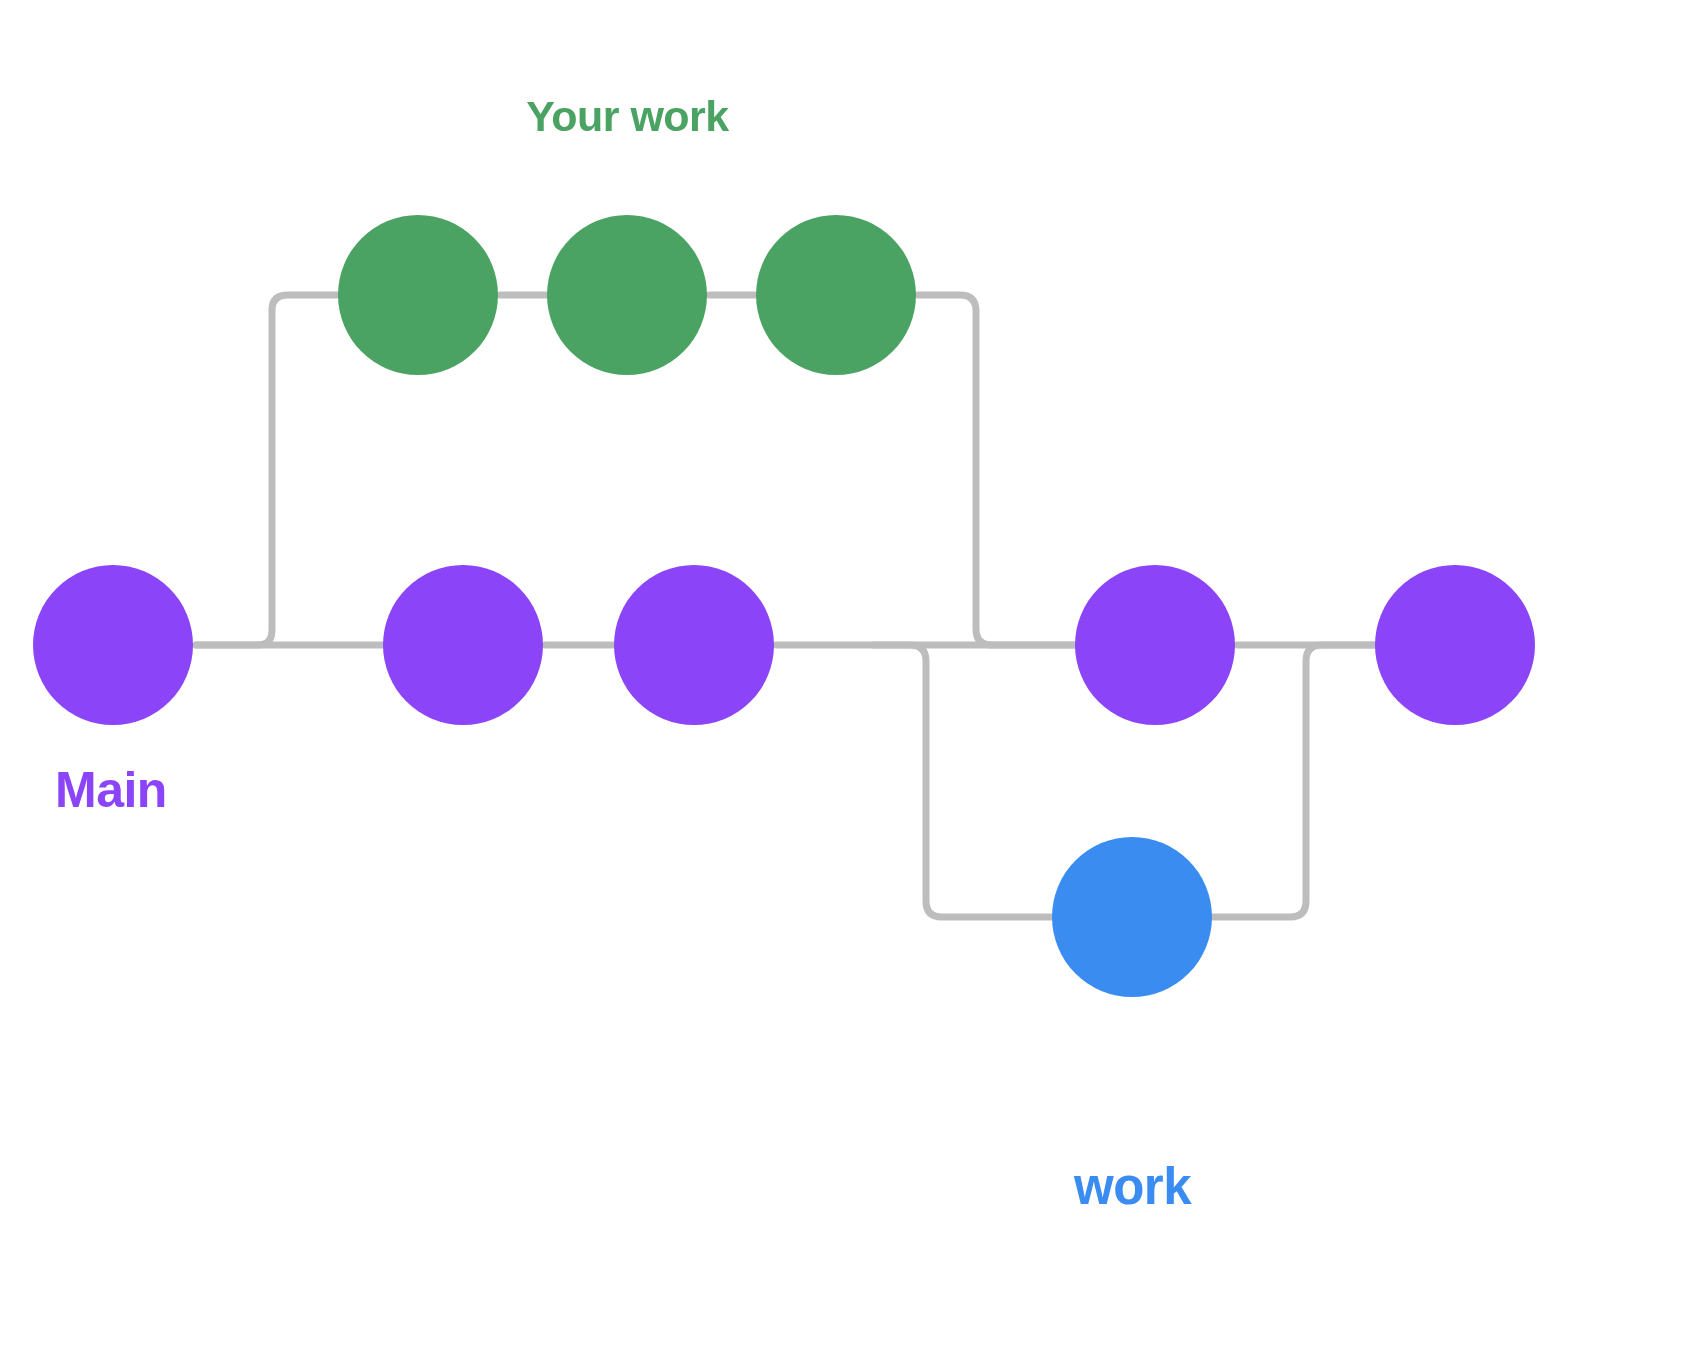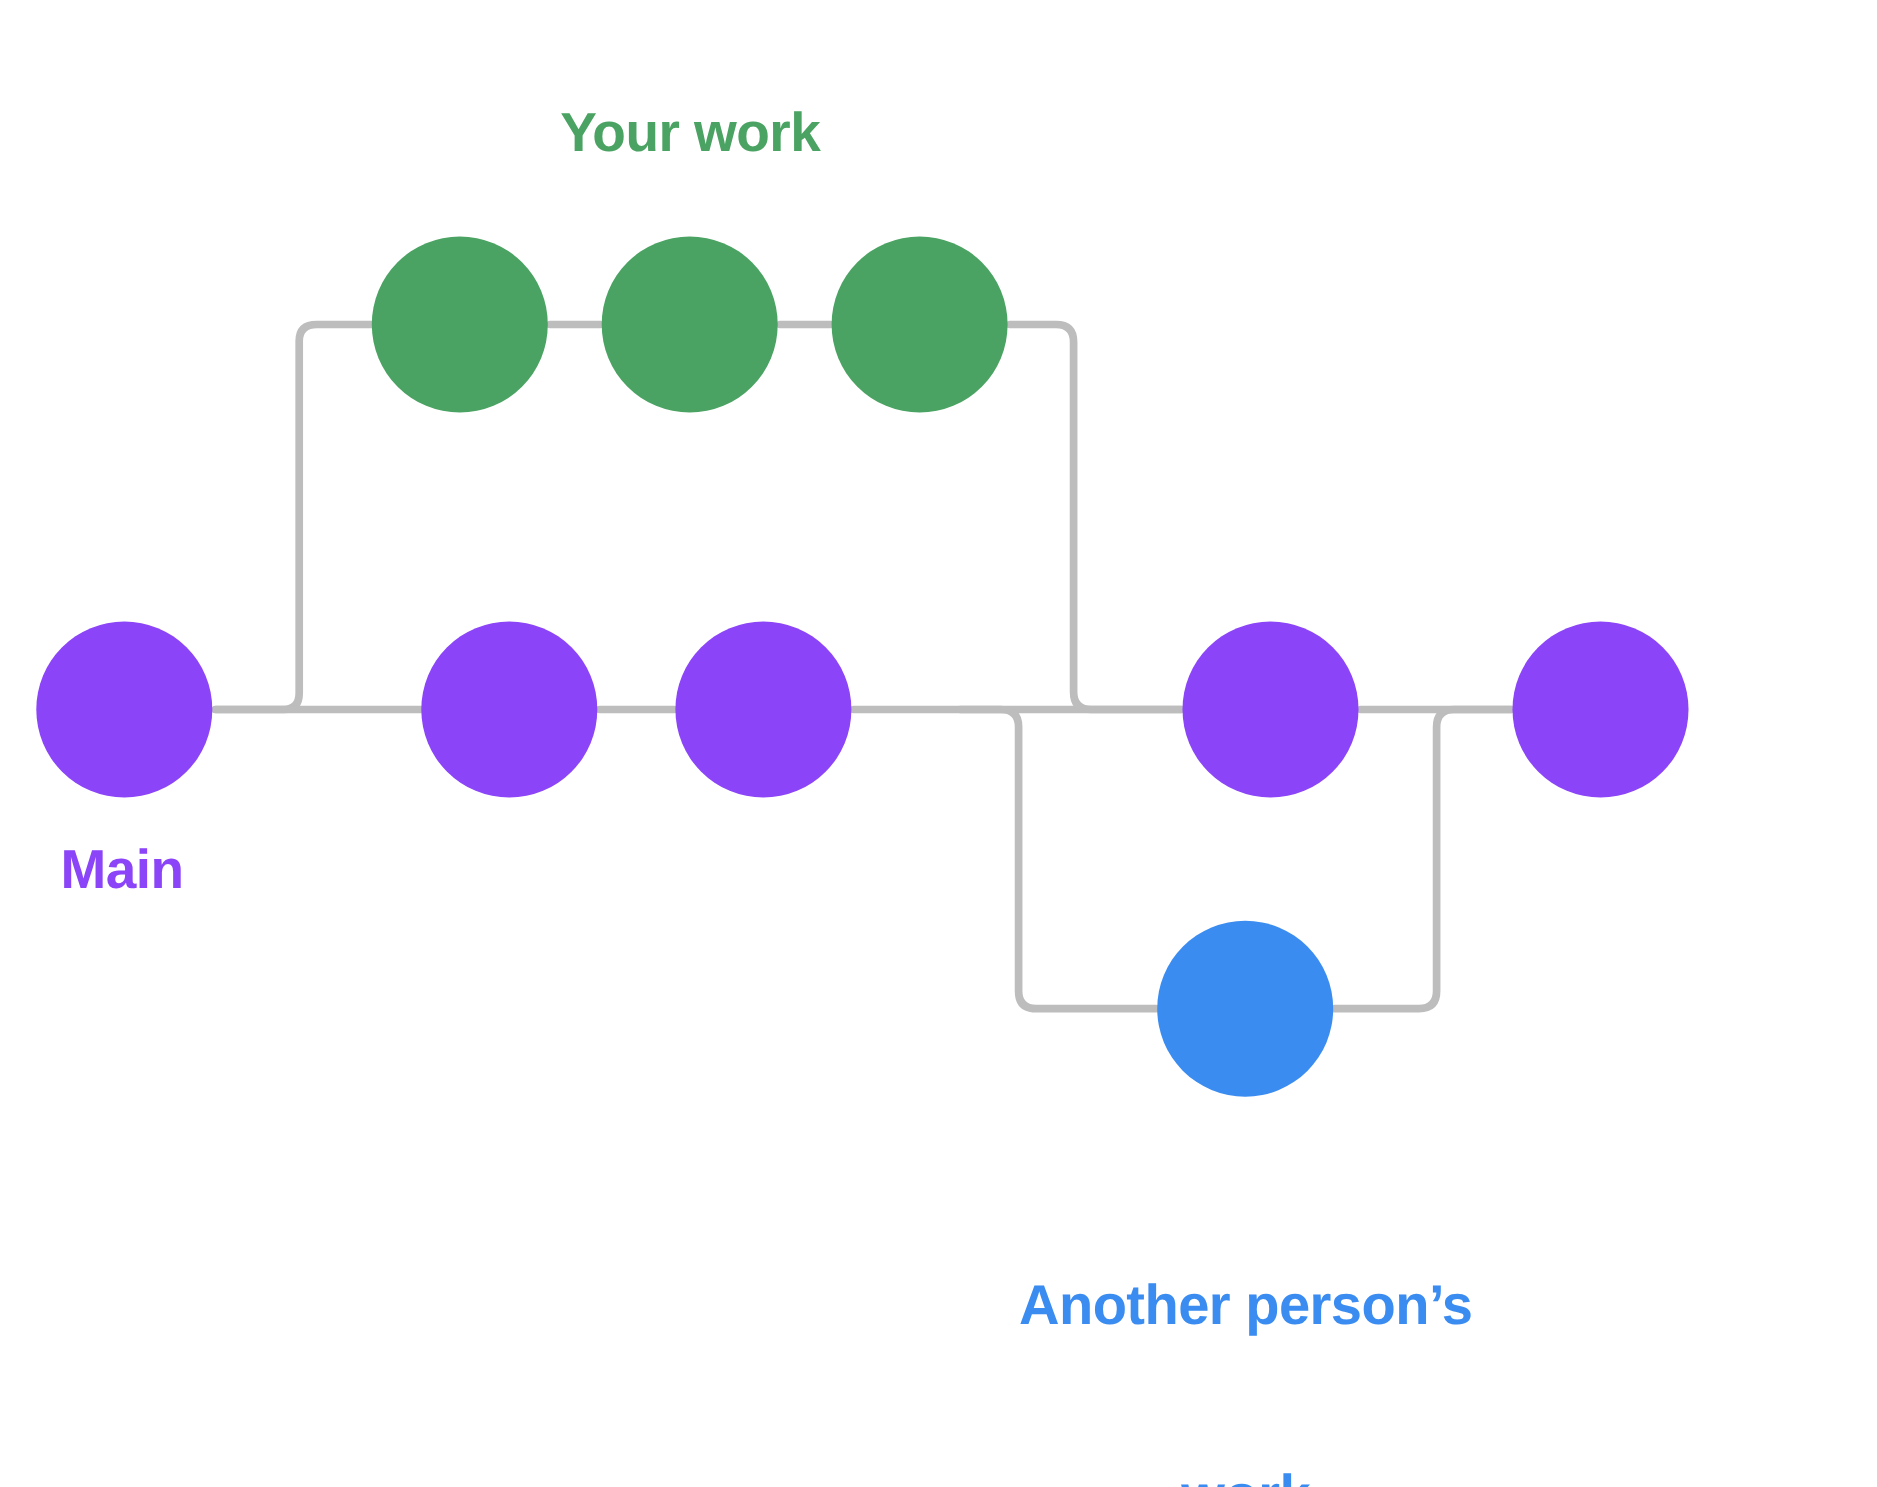--- a/index.html
+++ b/index.html
@@ -30,21 +30,21 @@
     font-weight: bold;
     letter-spacing: -0.5px;
     white-space: pre;
     line-height: 1.12;
   }
   #label-your-work {
     left: 0;
     top: 92px;
     width: 1255px;
     text-align: center;
-    font-size: 50px;
+    font-size: 43px;
   }
   #label-main {
     left: 55px;
     top: 762px;
     font-size: 50px;
     text-align: right;
   }
   #label-another {
     left: 760px;
     top: 1044px;
@@ -100,17 +100,16 @@
     <g>
       <circle cx="1132" cy="917" r="80" fill="#3B8CF0"></circle>
     </g>
   </svg>
 
   <div class="label" id="label-your-work" style="color:#4AA362;">Your work</div>
 
   <div class="label" id="label-main" style="color:#8B44F7;">Main</div>
 
   <div class="label" id="label-another" style="color:#3B8CF0;">
-    <div>Another person’s</div>
     <div>work</div>
   </div>
 
 </div>
 
 </body></html>

